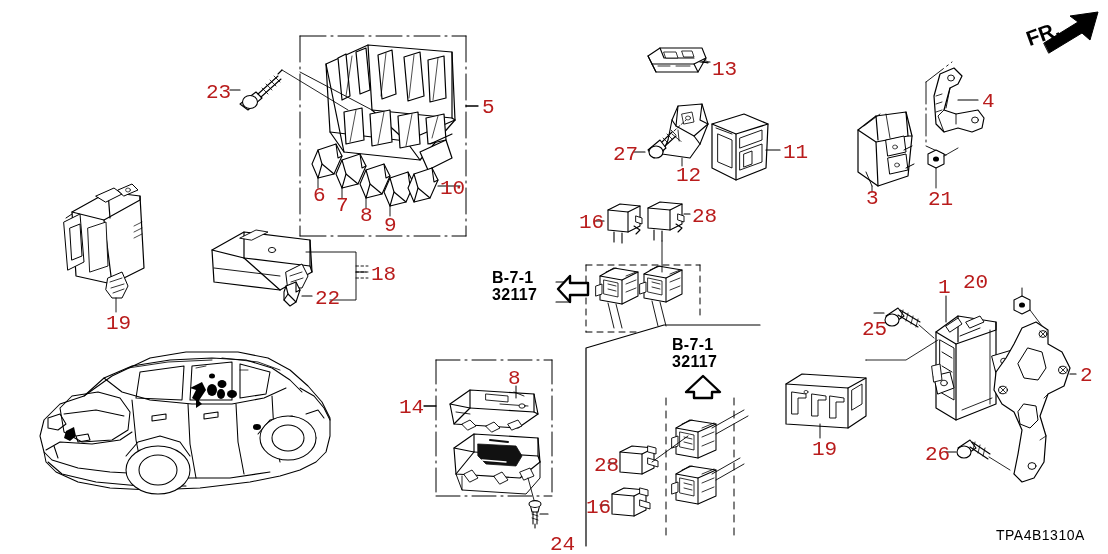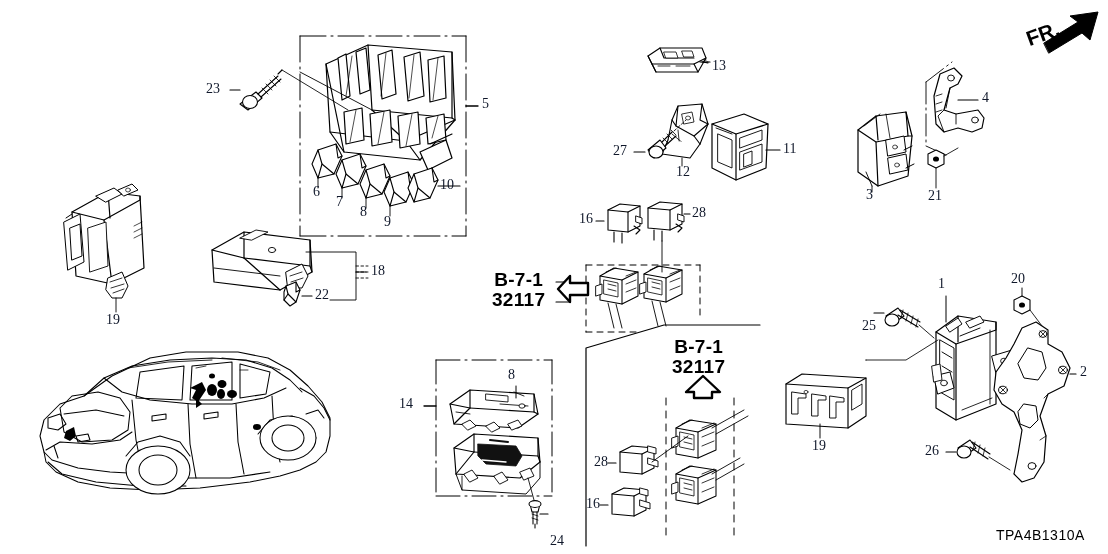--- a/index.html
+++ b/index.html
@@ -7,36 +7,35 @@
   body{
     font-family:"Liberation Sans", sans-serif;
     width:1108px;height:554px;
     position:relative;overflow:hidden;
     color:#000;
   }
   #stage{position:absolute;left:0;top:0;width:1108px;height:554px;}
   #stage svg{position:absolute;left:0;top:0;}
   .callout{
     position:absolute;
-    font-family:Liberation Serif, serif;
-    font-size:14px;
+    font-family:Liberation Mono, monospace;
+    font-size:21px;
     font-weight:400;
-    color:#0f172a;
+    color:#b91c1c;
     white-space:nowrap;
     line-height:1;
   }
   .ref-box{
     position:absolute;
     font-family:"Liberation Sans", sans-serif;
     font-weight:bold;
-    font-size:19px;
+    font-size:16px;
     line-height:1.05;
     letter-spacing:0.3px;
     white-space:nowrap;
-    text-align:center;
   }
   .fr-label{
     position:absolute;
     font-family:"Liberation Sans", sans-serif;
     font-weight:bold;
     font-size:21px;
     transform:rotate(-20deg);
     white-space:nowrap;
   }
   .partno{
@@ -772,21 +771,21 @@
 <div class="callout" style="left:440px;  top:178px;">10</div>
 <div class="callout" style="left:783px;  top:142px;">11</div>
 <div class="callout" style="left:676px;  top:165px;">12</div>
 <div class="callout" style="left:712px;  top:59px;">13</div>
 <div class="callout" style="left:399px;  top:397px;">14</div>
 <div class="callout" style="left:508px;  top:368px;">8</div>
 <div class="callout" style="left:579px;  top:212px;">16</div>
 <div class="callout" style="left:106px;  top:313px;">19</div>
 <div class="callout" style="left:371px;  top:264px;">18</div>
 <div class="callout" style="left:812px;  top:439px;">19</div>
-<div class="callout" style="left:1011px; top:272px;">20</div>
+<div class="callout" style="left:963px; top:272px;">20</div>
 <div class="callout" style="left:928px;  top:189px;">21</div>
 <div class="callout" style="left:315px;  top:288px;">22</div>
 <div class="callout" style="left:206px;  top:82px;">23</div>
 <div class="callout" style="left:550px;  top:534px;">24</div>
 <div class="callout" style="left:862px;  top:305px;margin-top:14px;">25</div>
 <div class="callout" style="left:925px;  top:444px;">26</div>
 <div class="callout" style="left:613px;  top:144px;">27</div>
 <div class="callout" style="left:692px;  top:206px;">28</div>
 <div class="callout" style="left:594px; top:455px;">28</div>
 <div class="callout" style="left:586px; top:497px;">16</div>

